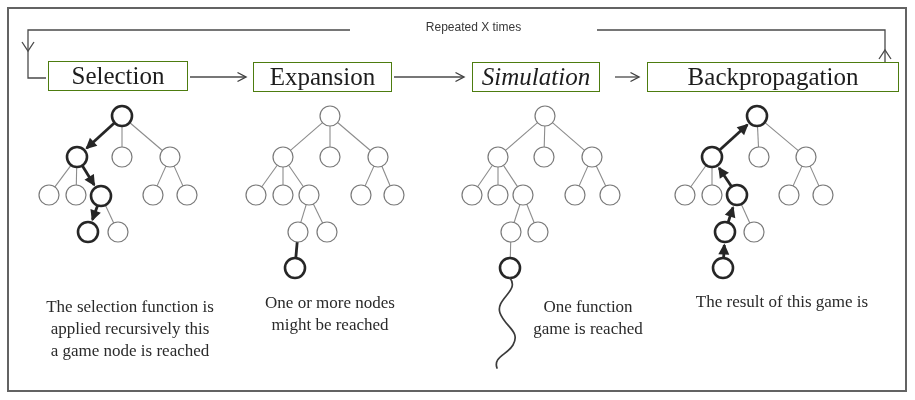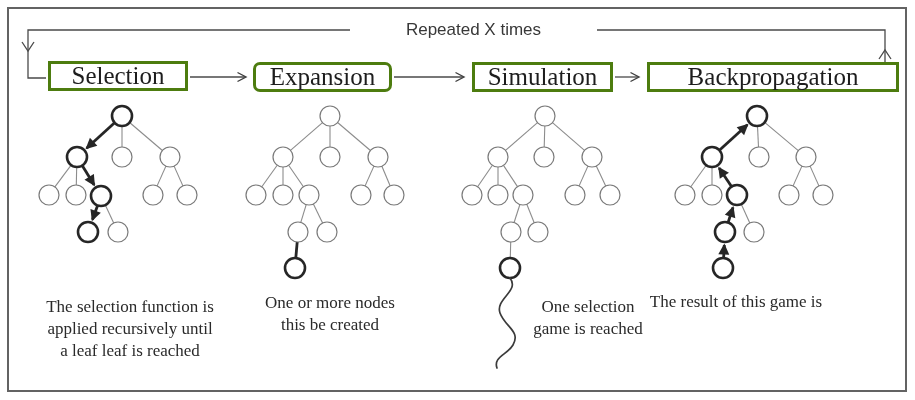--- a/index.html
+++ b/index.html
@@ -1,37 +1,37 @@
 <!DOCTYPE html>
 <html><head>
 <meta charset="utf-8">
 <style>
   html,body{margin:0;padding:0;background:#ffffff;}
   .canvas{position:relative;width:915px;height:400px;background:#ffffff;overflow:hidden;
           font-family:"Liberation Serif",serif;}
   .frame{position:absolute;left:7px;top:7px;width:900px;height:385px;
          border:2px solid #636363;box-sizing:border-box;}
   .layer{position:absolute;left:0;top:0;width:915px;height:400px;}
-  .phase-box{position:absolute;height:30px;border:3px solid #4d7c0f;background:#ffffff;
+  .phase-box{position:absolute;height:30px;border:1px solid #4d7c0f;background:#ffffff;
              display:flex;align-items:center;justify-content:center;
              font-family:"Liberation Serif",serif;font-size:25px;color:#1d1d1d;
              box-sizing:border-box;}
   .box-selection{left:48px;top:61px;width:140px;}
-  .box-expansion{left:253px;top:62px;width:139px;border-radius:7px;}
-  .box-simulation{left:472px;top:62px;width:141px;}
+  .box-expansion{left:253px;top:62px;width:139px;}
+  .box-simulation{left:472px;top:62px;width:128px;font-style:italic;}
   .box-backpropagation{left:647px;top:62px;width:252px;}
   .loop-label{position:absolute;left:350px;top:20px;width:247px;text-align:center;
-              font-family:"Liberation Sans",sans-serif;font-size:17px;color:#383838;}
+              font-family:"Liberation Sans",sans-serif;font-size:12px;color:#383838;}
   .caption{position:absolute;text-align:center;font-family:"Liberation Serif",serif;
            font-size:17px;line-height:22px;color:#2a2a2a;}
   .caption span{display:block;}
   .cap-1{left:30px;top:296px;width:200px;}
   .cap-2{left:237px;top:292px;width:186px;text-align:center;}
   .cap-3{left:508px;top:296px;width:160px;}
-  .cap-4{left:628px;top:291px;width:216px;}
+  .cap-4{left:674px;top:291px;width:216px;}
   .conn{stroke:#4a4a4a;stroke-width:1.3;fill:none;}
 </style>
 </head>
 <body>
 
 <div class="canvas">
   <div class="frame"></div>
 
   <svg class="layer" width="915" height="400" viewBox="0 0 915 400">
     <defs>
@@ -161,27 +161,27 @@
 
   <div class="loop-label">Repeated X times</div>
 
   <div class="phase-box box-selection">Selection</div>
   <div class="phase-box box-expansion">Expansion</div>
   <div class="phase-box box-simulation">Simulation</div>
   <div class="phase-box box-backpropagation">Backpropagation</div>
 
   <div class="caption cap-1">
     <span>The selection function is</span>
-    <span>applied recursively until</span>
-    <span>a leaf leaf is reached</span>
+    <span>applied recursively this</span>
+    <span>a game node is reached</span>
   </div>
   <div class="caption cap-2">
     <span>One or more nodes</span>
-    <span>this be created</span>
+    <span>might be reached</span>
   </div>
   <div class="caption cap-3">
-    <span>One selection</span>
+    <span>One function</span>
     <span>game is reached</span>
   </div>
   <div class="caption cap-4">
     <span>The result of this game is</span>
   </div>
 </div>
 
 </body></html>

